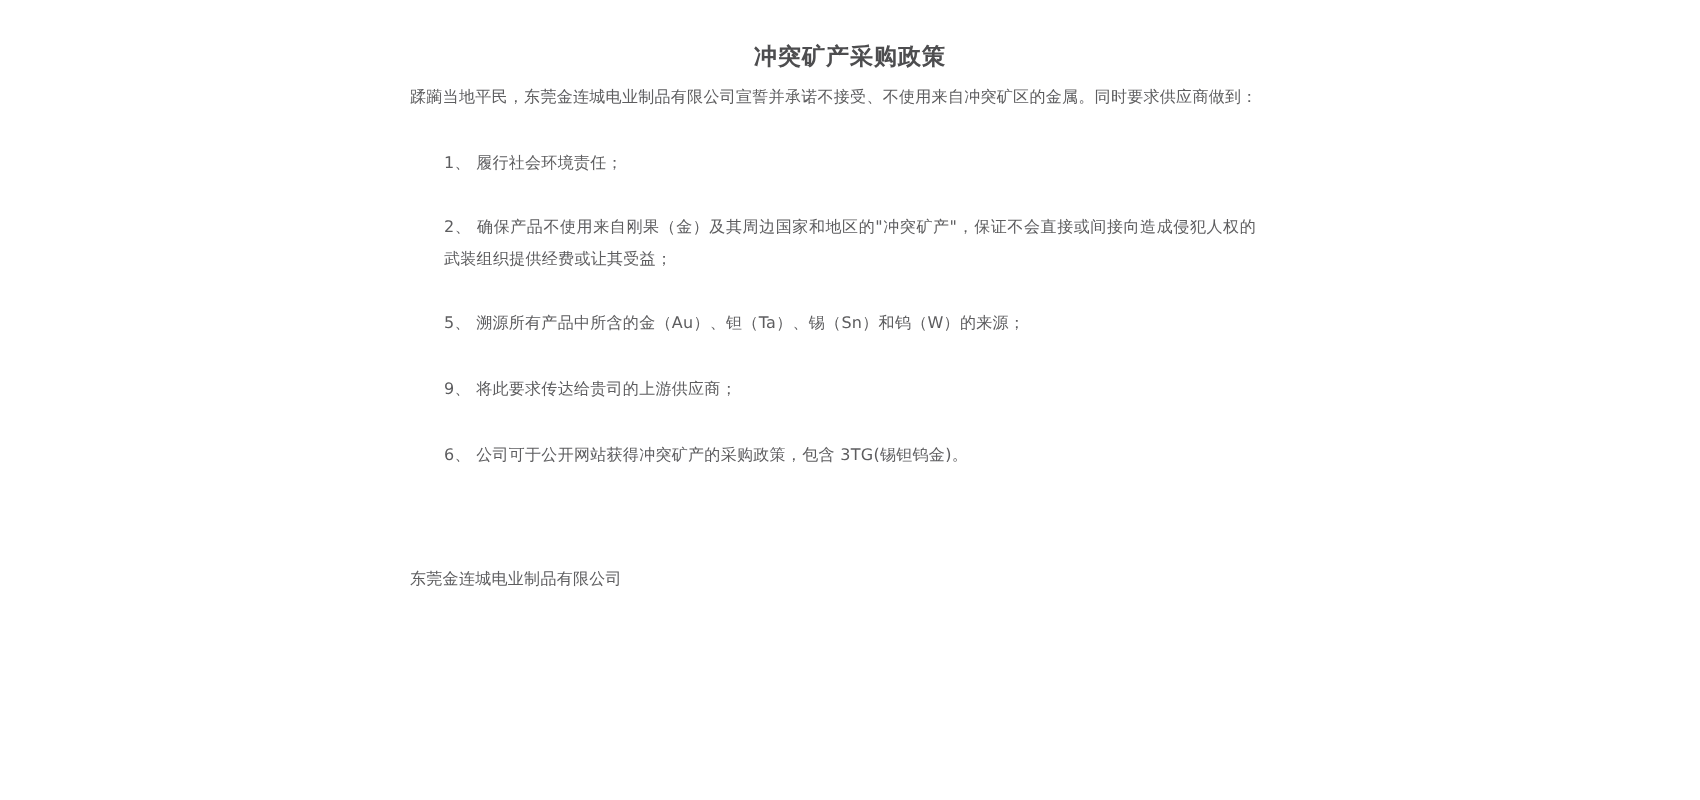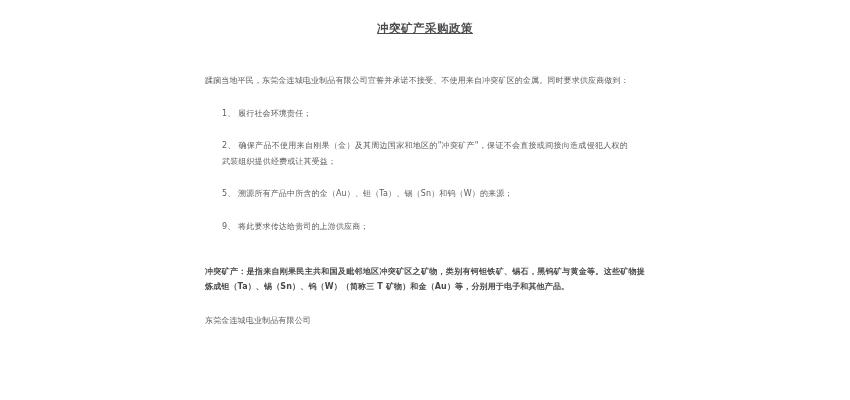--- a/index.html
+++ b/index.html
@@ -25,23 +25,22 @@
     left: 205px;
     top: 20px;
     width: 440px;
   }
   .doc-title {
     text-align: center;
     font-size: 11.5px;
     font-weight: bold;
     color: #4d4d4f;
     letter-spacing: 0.5px;
-    margin: 0 0 32px 0;
+    margin: 0 0 0 0;
     line-height: 1.4;
-    text-decoration: underline;
   }
   .para {
     font-size: 8px;
     line-height: 1.95;
     color: #5d5d5f;
     margin: 0 0 2px 0;
     text-align: justify;
     letter-spacing: 0.15px;
   }
   .para.indent {
@@ -88,21 +87,21 @@
 
 
     <div class="gap-sm"></div>
 
     <p class="para">蹂躏当地平民，东莞金连城电业制品有限公司宣誓并承诺不接受、不使用来自冲突矿区的金属。同时要求供应商做到：</p>
 
     <p class="list-item">1、 履行社会环境责任；</p>
     <p class="list-item">2、 确保产品不使用来自刚果（金）及其周边国家和地区的"冲突矿产"，保证不会直接或间接向造成侵犯人权的武装组织提供经费或让其受益；</p>
     <p class="list-item">5、 溯源所有产品中所含的金（Au）、钽（Ta）、锡（Sn）和钨（W）的来源；</p>
     <p class="list-item">9、 将此要求传达给贵司的上游供应商；</p>
+    <p class="list-item">6、 公司可于公开网站获得冲突矿产的采购政策，包含 3TG(锡钽钨金)。</p>
 
     <div class="gap-md"></div>
 
-    <p class="bold-block">冲突矿产：是指来自刚果民主共和国及毗邻地区冲突矿区之矿物，类别有钶钽铁矿、锡石，黑钨矿与黄金等。这些矿物提炼成钽（Ta）、锡（Sn）、钨（W）（简称三 T 矿物）和金（Au）等，分别用于电子和其他产品。</p>
 
     <div class="signature">东莞金连城电业制品有限公司</div>
 
   </div>
 </div>
 
 </body></html>

